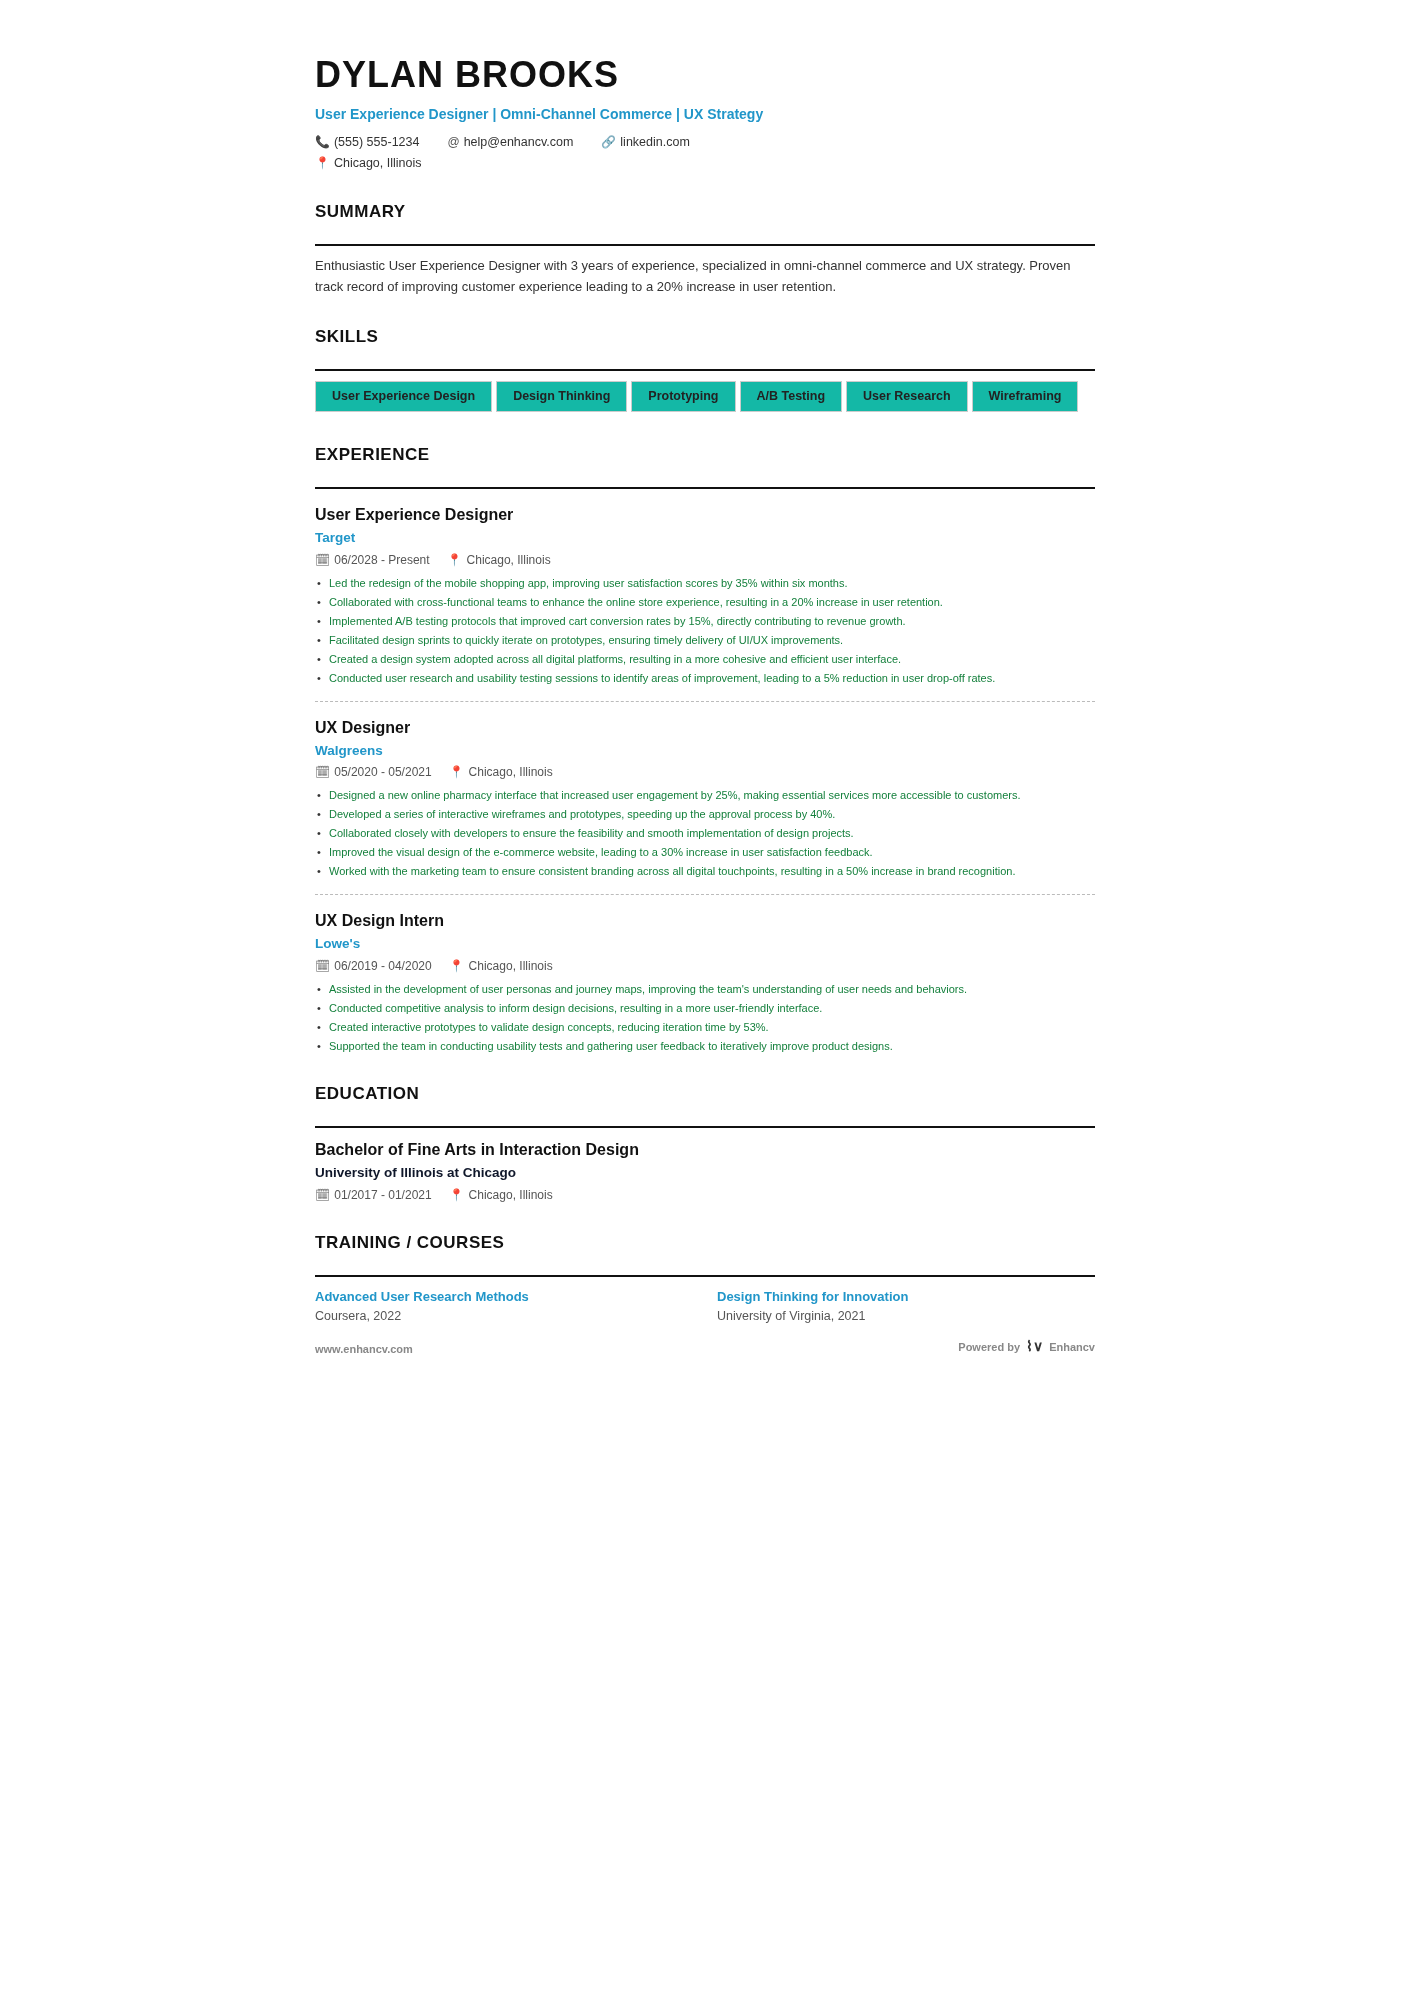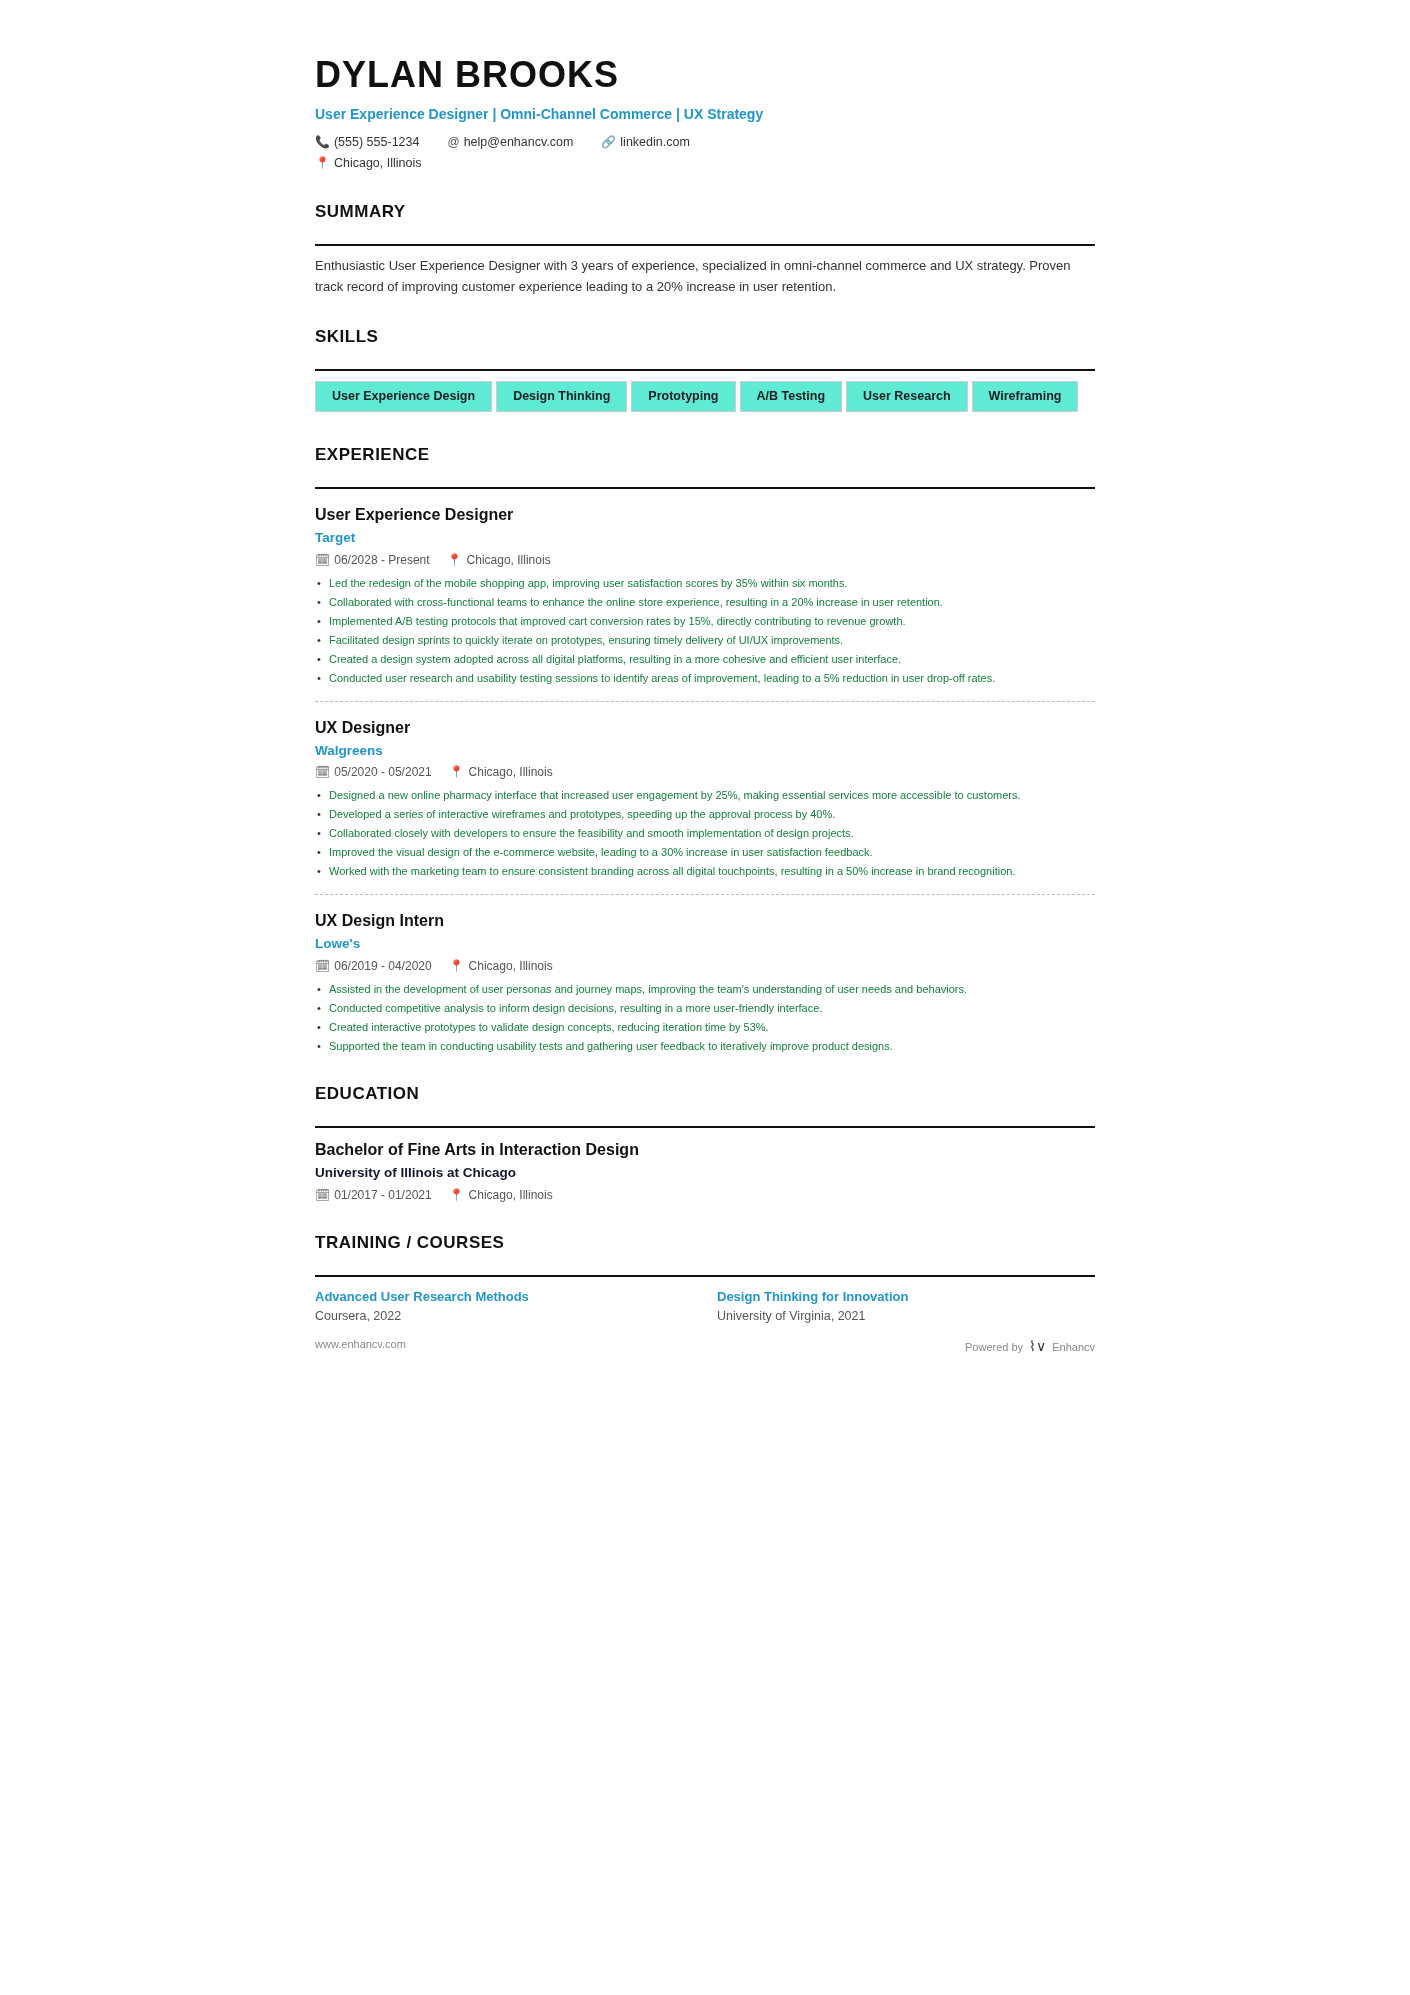--- a/index.html
+++ b/index.html
@@ -70,21 +70,21 @@
       gap: 0;
     }
     .skill-tag {
       font-size: 12.5px;
       font-weight: 600;
       color: #222;
       padding: 5px 16px;
       border: 1px solid #ccc;
       margin-right: 4px;
       margin-bottom: 4px;
-      background: #5eead4;
+      background: #14b8a6;
     }
     .job-title {
       font-size: 16px;
       font-weight: 700;
       color: #111;
       margin-top: 14px;
       margin-bottom: 1px;
     }
     .company-name {
       font-size: 13.5px;
@@ -162,23 +162,24 @@
       font-size: 12.5px;
       color: #555;
     }
     .footer {
       position: absolute;
       bottom: 28px;
       left: 60px;
       right: 60px;
       display: flex;
       justify-content: space-between;
-      align-items: flex-start;
+      align-items: flex-end;
       font-size: 11px;
       color: #888;
+      font-weight: bold;
     }
     .enhancv-logo {
       display: flex;
       align-items: center;
       gap: 6px;
       font-size: 11px;
       color: #888;
     }
     .enhancv-icon {
       font-size: 14px;

